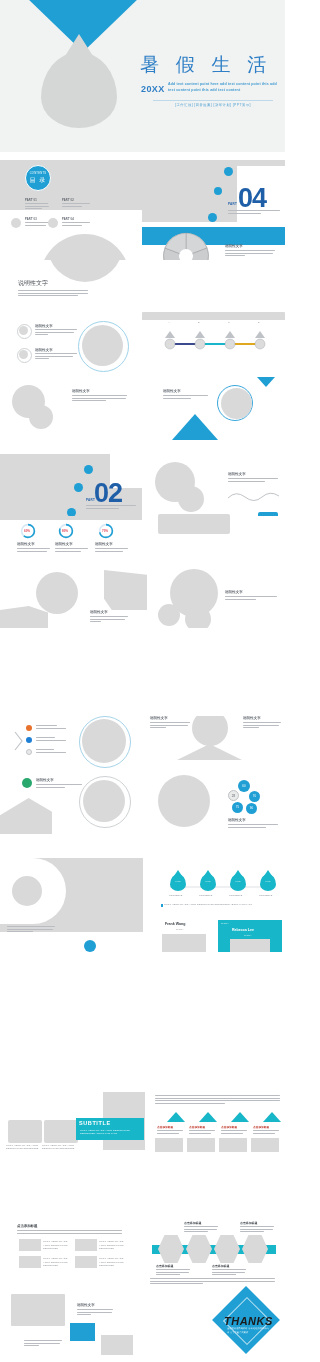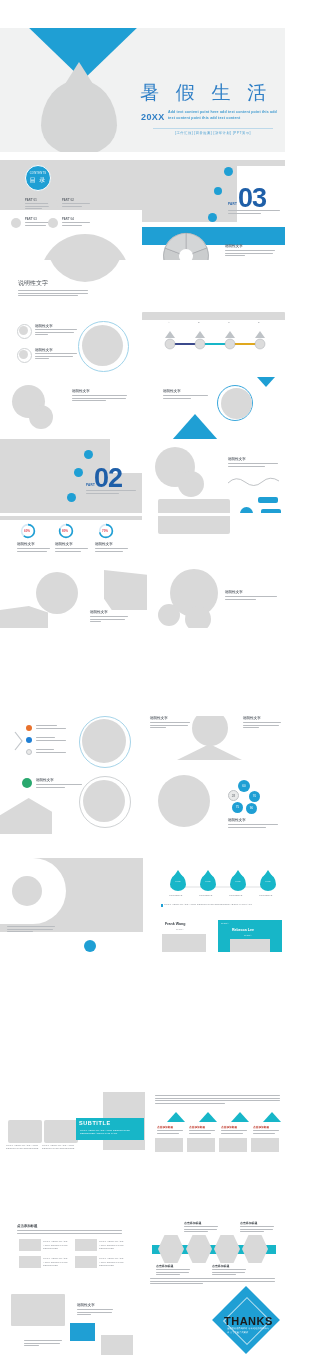--- a/index.html
+++ b/index.html
@@ -17,21 +17,21 @@
   .circ{border-radius:50%;}
 
   
   .lines{position:absolute;}
   .lines i{display:block;height:1px;background:#b9bcc0;margin-bottom:1.6px;border-radius:1px;}
   .ttl{position:absolute;font-size:3.4px;color:#5a6068;letter-spacing:.2px;font-weight:bold;white-space:nowrap;}
   .micro{position:absolute;font-size:2.3px;color:#8c9197;white-space:nowrap;letter-spacing:.1px;}
   .micro.w{color:#eafaff;}
 
   
-  #cover{top:0;height:152px;background:#f1f2f2;margin-top:28px;}
+  #cover{top:0;height:152px;background:#f1f2f2;}
   .cover-tri{position:absolute;width:0;height:0;border-left:58px solid transparent;border-right:58px solid transparent;border-top:56px solid #1f9fd4;left:25px;top:-4px;}
   .drop{position:absolute;left:41px;top:52px;width:76px;height:76px;background:#d5d6d6;border-radius:50% 50% 50% 50%/60% 60% 40% 40%;}
   .drop:after{content:"";position:absolute;left:50%;top:-18px;transform:translateX(-50%);width:0;height:0;border-left:14px solid transparent;border-right:14px solid transparent;border-bottom:22px solid #d5d6d6;}
   #cover-title{position:absolute;left:140px;top:52px;font-size:19px;letter-spacing:6px;color:#2f7fc6;font-family:"Liberation Serif",serif;font-weight:normal;}
   #cover-year{position:absolute;left:141px;top:84px;font-size:9px;font-weight:bold;color:#2f7fc6;letter-spacing:.4px;}
   #cover-sub{position:absolute;left:168px;top:82px;width:110px;font-size:3.6px;line-height:1.55;color:#3f9ad0;font-weight:bold;letter-spacing:.15px;}
   #cover-tags{position:absolute;left:153px;top:100px;font-size:3.4px;color:#4a9fd2;letter-spacing:.4px;border-top:.5px solid #bdd9ea;padding-top:2px;width:120px;text-align:center;}
 
   
   .badge{position:absolute;width:24px;height:24px;border-radius:50%;background:#1f9fd4;border:1px solid #fff;color:#fff;text-align:center;}
@@ -113,21 +113,21 @@
     <div class="lines" style="left:62px;top:70px;width:28px;">
         <i style="width:100%"></i>
         <i style="width:72%"></i>
       </div>
 
     <div class="abs gray" style="left:40px;top:82px;width:90px;height:45px;border-radius:45px 45px 0 0;"></div>
 
     <div class="abs dot" style="left:224px;top:15px;width:9px;height:9px;"></div>
     <div class="abs dot" style="left:214px;top:35px;width:8px;height:8px;"></div>
     <div class="abs dot" style="left:208px;top:61px;width:9px;height:9px;"></div>
-    <div class="bignum abs" style="left:238px;top:33px;">03</div>
+    <div class="bignum abs" style="left:238px;top:33px;">04</div>
     <div class="partlbl" style="left:228px;top:50px;">PART</div>
     <div class="lines" style="left:228px;top:58px;width:52px;">
         <i style="width:100%"></i>
         <i style="width:64%"></i>
       </div>
 
     <div class="abs blue" style="left:142px;top:75px;width:143px;height:18px;"></div>
     <svg class="abs" style="left:161px;top:80px;" width="50" height="48">
       <circle cx="25" cy="24" r="23" fill="#cfd1d2"></circle>
       <path d="M25 24 L25 1 A23 23 0 0 1 46 16 Z" fill="#d4d6d7" stroke="#8d9196" stroke-width=".4"></path>
@@ -214,21 +214,21 @@
     <div class="lines" style="left:163px;top:19px;width:45px;">
         <i style="width:100%"></i>
         <i style="width:62%"></i>
       </div>
     <div class="ring" style="left:217px;top:9px;width:34px;height:34px;border-color:#3aa7dc;"></div>
     <div class="abs circ gray" style="left:221px;top:12px;width:31px;height:31px;"></div>
     <div class="tri-down" style="left:257px;top:1px;"></div>
     <div class="tri-up" style="left:172px;top:38px;"></div>
   </div>
 
-  <div class="slide white" style="top:439px;height:74px;">
+  <div class="slide white" style="top:454px;height:74px;">
     <div class="abs gray" style="left:0;top:-2px;width:110px;height:36px;"></div>
     <div class="abs gray" style="left:0;top:34px;width:142px;height:40px;"></div>
     <div class="abs dot" style="left:84px;top:11px;width:9px;height:9px;"></div>
     <div class="abs dot" style="left:74px;top:29px;width:9px;height:9px;"></div>
     <div class="abs dot" style="left:67px;top:54px;width:9px;height:9px;"></div>
     <div class="bignum abs" style="left:94px;top:26px;">02</div>
     <div class="partlbl" style="left:86px;top:44px;">PART</div>
     <div class="lines" style="left:86px;top:51px;width:50px;">
         <i style="width:100%"></i>
         <i style="width:66%"></i>
@@ -555,17 +555,17 @@
     <div class="abs blue" style="left:70px;top:39px;width:25px;height:18px;"></div>
     <div class="abs gray" style="left:101px;top:51px;width:32px;height:20px;"></div>
     <div class="lines" style="left:24px;top:56px;width:38px;">
         <i style="width:100%"></i>
         <i style="width:94%"></i>
         <i style="width:40%"></i>
       </div>
 
     <div class="thanks-dia" style="left:222px;top:12px;width:48px;height:48px;"></div>
     <div class="thanks-inner" style="left:230px;top:20px;width:32px;height:32px;"></div>
-    <div id="thanks-word" style="left:224px;top:31px;">THANKS</div>
+    <div id="thanks-word" style="left:224px;top:31px;font-style:italic;">THANKS</div>
     <div class="micro" style="left:227px;top:43px;width:42px;white-space:normal;line-height:1.6;font-size:2.2px;color:#eef9fd;">感谢您的观看与聆听 请在此处添加具体内容 文字尽量言简意赅</div>
   </div>
 
 </div>
 
 </body></html>

